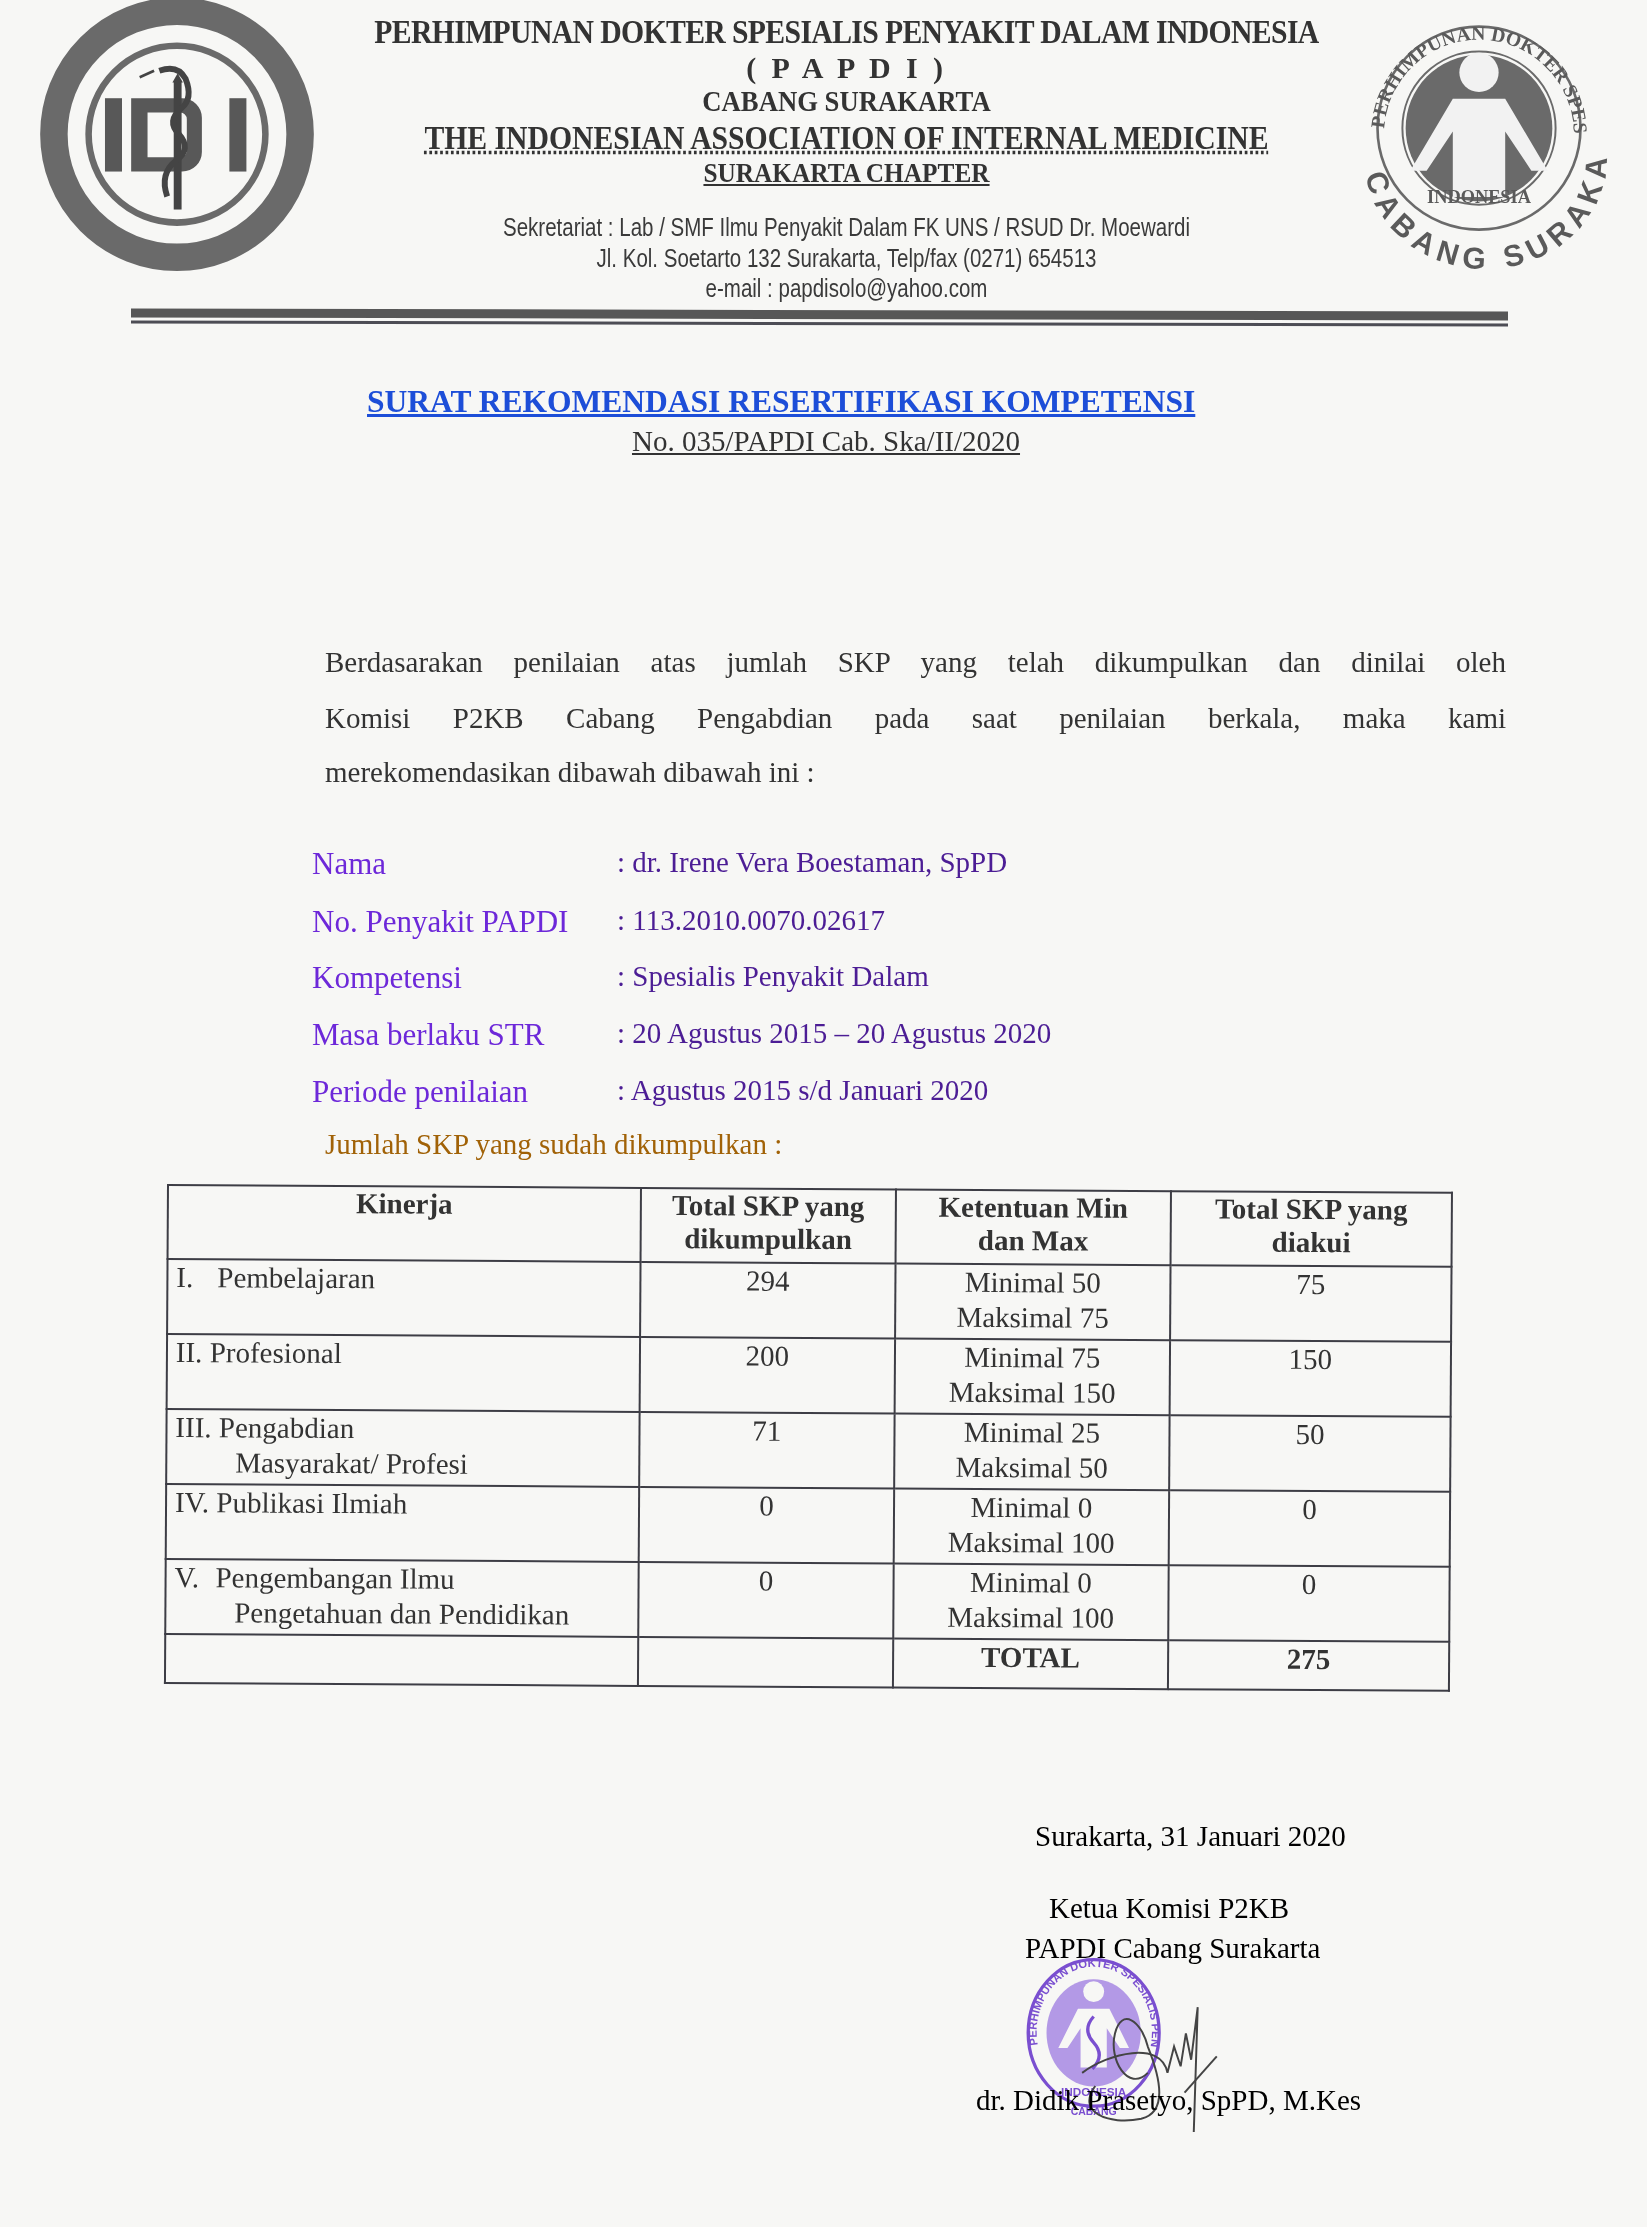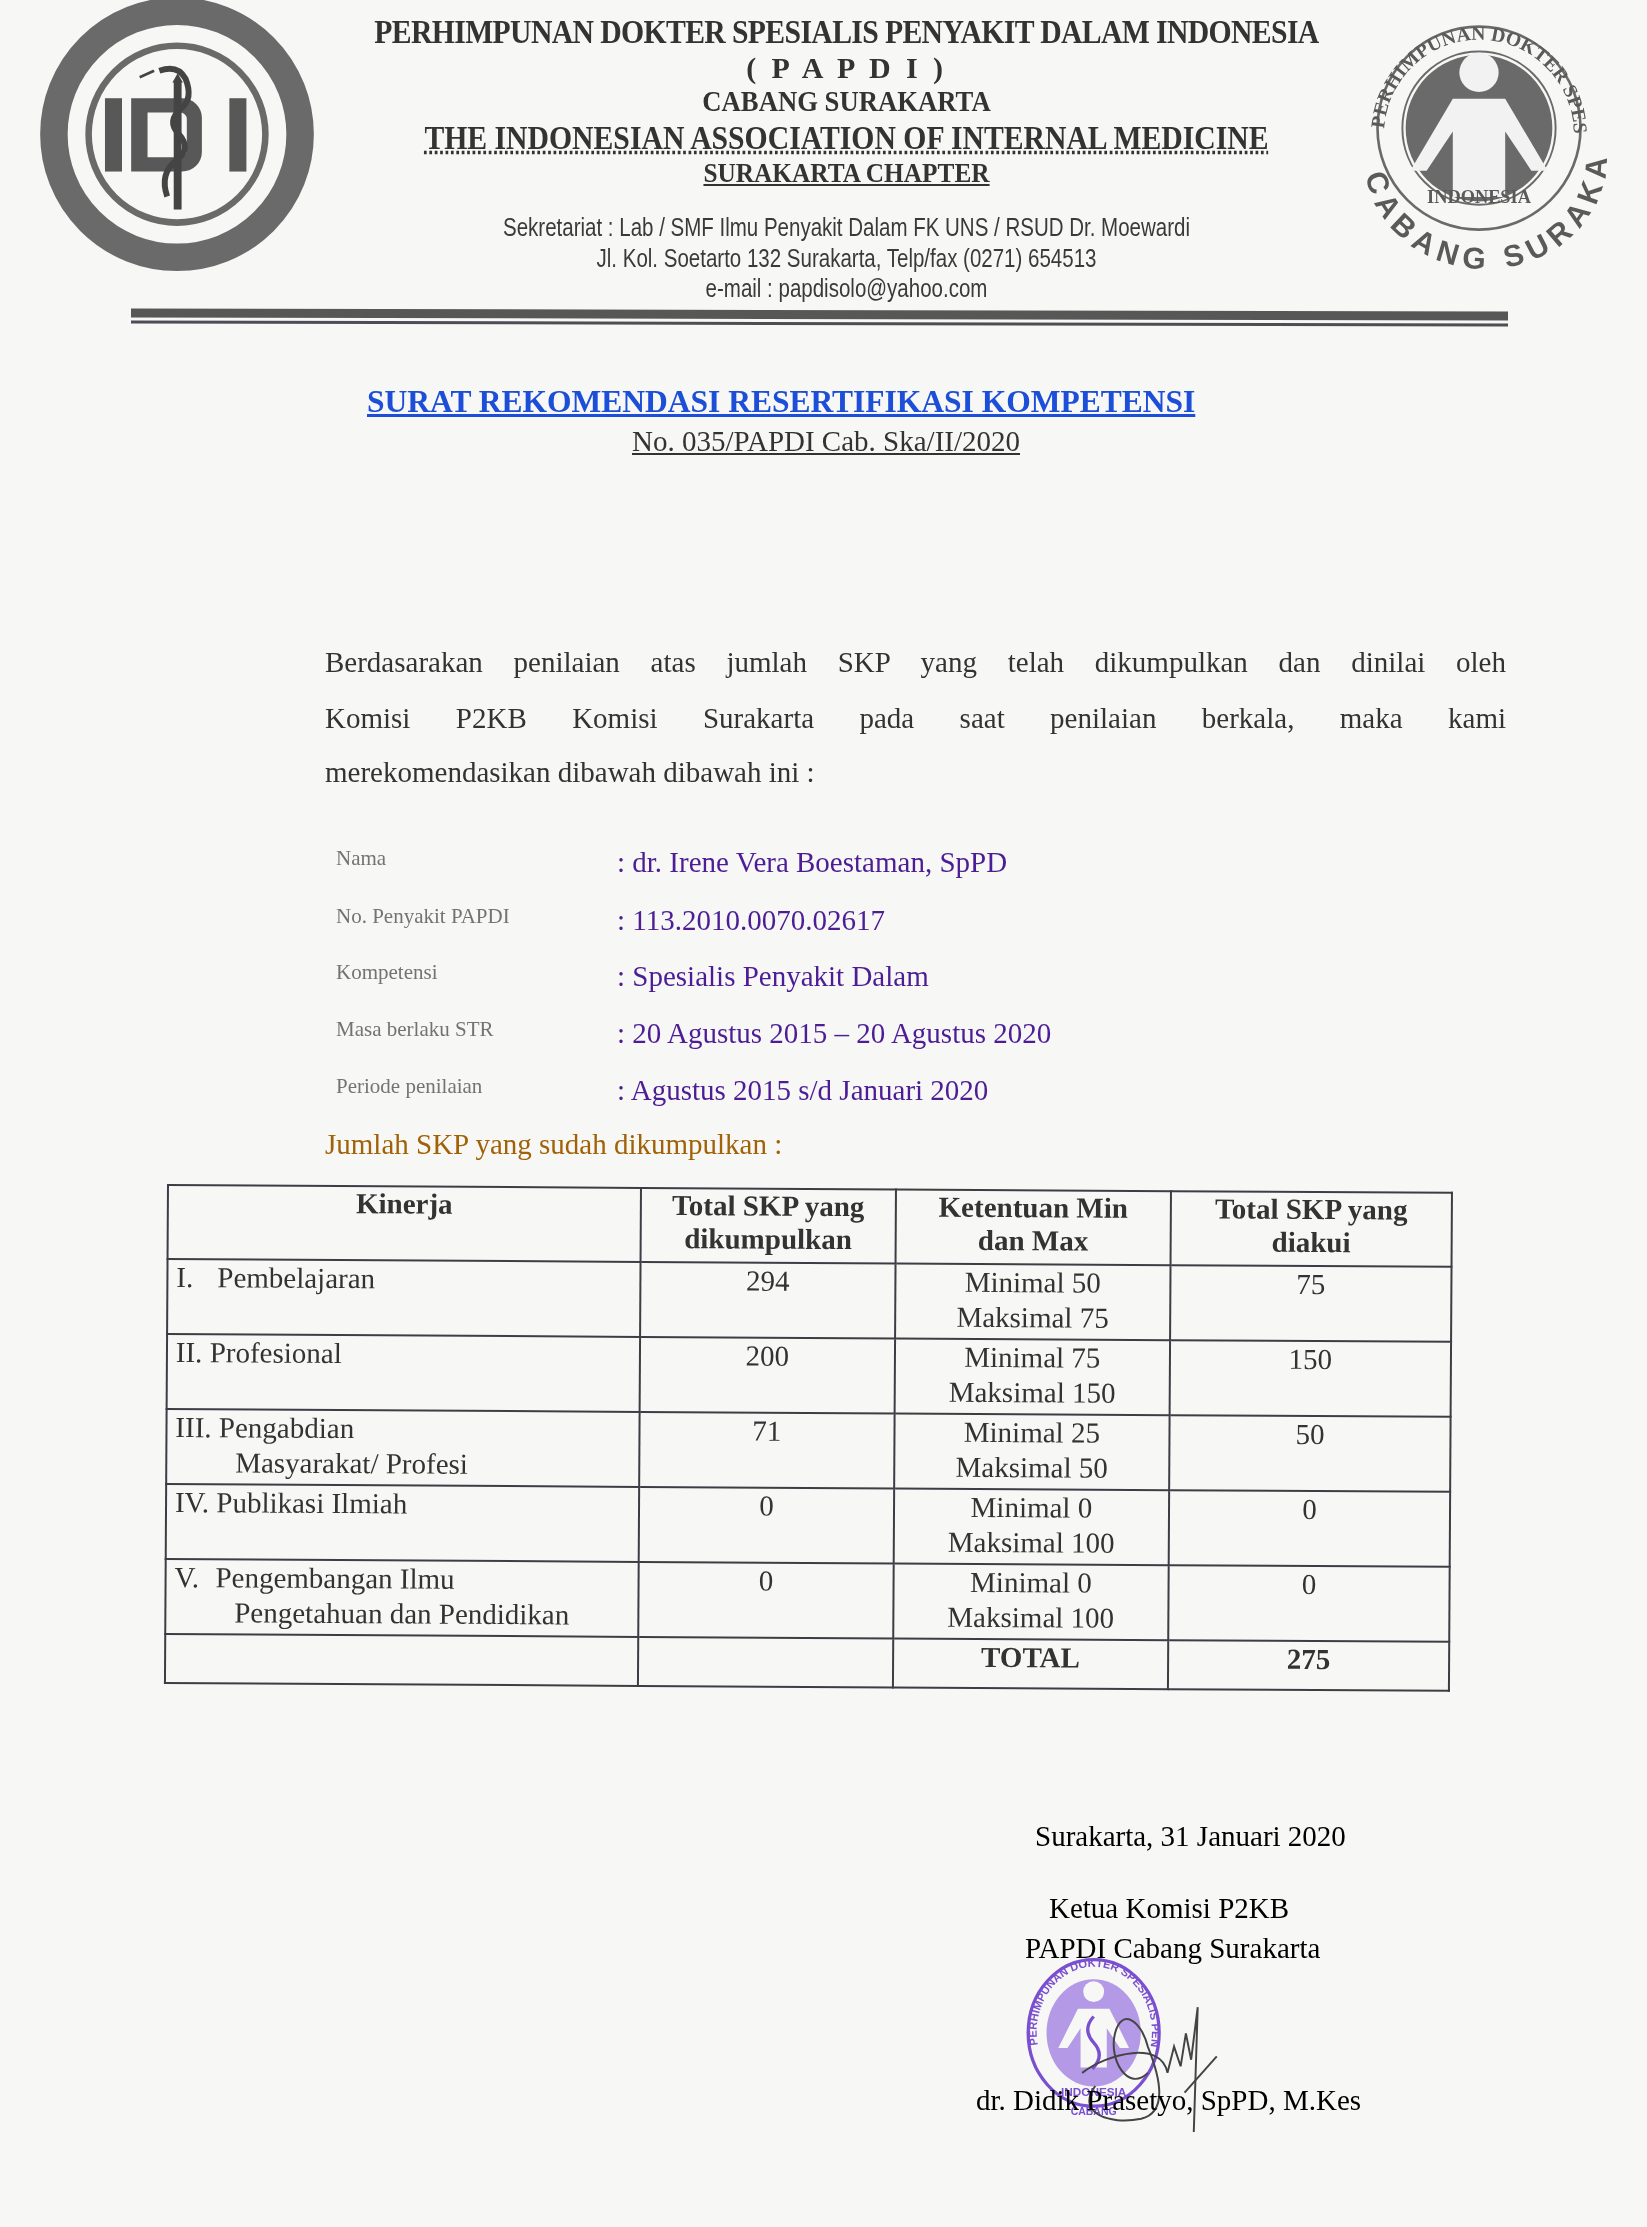--- a/index.html
+++ b/index.html
@@ -22,21 +22,21 @@
   .divider1 { left:131px; top:310px; width:1377px; height:9.2px; background:#575757; transform:rotate(0.12deg); }
   .divider2 { left:131px; top:322px; width:1377px; height:2.6px; background:#4d4d55; transform:rotate(0.12deg); }
 
   .title { left:367px; top:384px; width:918px; text-align:left; font-size:31.5px; font-weight:bold;
            text-decoration:underline; text-decoration-thickness:3.3px; color:#1d4ed8; white-space:nowrap; }
   .docno { left:367px; top:425px; width:918px; text-align:center; font-size:29px; color:#333; white-space:nowrap;text-decoration:underline; }
 
   .para { left:325px; width:1181px; font-size:29px; color:#333; text-align:justify; text-align-last:justify; white-space:nowrap; }
   .p1 { top:646px; } .p2 { top:702px; } .p3 { top:756px; text-align-last:left; }
 
-  .field-label { left:336px; font-size:21px; color:#737373; white-space:nowrap; }
+  .field-label { left:312px; font-size:31px; color:#6d28d9; white-space:nowrap; }
   .field-value { left:617px; font-size:29px; color:#4c1d95; white-space:nowrap; }
   .r1 { top:846px; } .r2 { top:904px; } .r3 { top:960px; } .r4 { top:1017px; } .r5 { top:1074px; }
   .jumlah { left:325px; top:1128px; font-size:29px; color:#a16207; white-space:nowrap; }
 
   
   table.skp { position:absolute; left:167px; top:1184px; width:1286px; border-collapse:collapse; font-size:29px; color:#333;
               transform:rotate(0.35deg); transform-origin:left top; }
   table.skp th, table.skp td { border:2px solid #3d3d45; padding:0 7.9px; vertical-align:top; }
   table.skp th { font-weight:bold; text-align:center; line-height:33px; height:72px; }
   table.skp td { line-height:35px; }
@@ -105,21 +105,21 @@
 <div class="sec s1">Sekretariat :  Lab / SMF Ilmu Penyakit Dalam FK UNS / RSUD Dr. Moewardi</div>
 <div class="sec s2">Jl. Kol. Soetarto 132 Surakarta, Telp/fax (0271) 654513</div>
 <div class="sec s3">e-mail : papdisolo@yahoo.com</div>
 <div class="abs divider1"></div>
 <div class="abs divider2"></div>
 
 <div class="abs title">SURAT REKOMENDASI RESERTIFIKASI KOMPETENSI</div>
 <div class="abs docno">No. 035/PAPDI Cab. Ska/II/2020</div>
 
 <div class="abs para p1">Berdasarakan penilaian atas jumlah SKP yang telah dikumpulkan dan dinilai oleh</div>
-<div class="abs para p2">Komisi P2KB Komisi Surakarta pada saat penilaian berkala, maka kami</div>
+<div class="abs para p2">Komisi P2KB Cabang Pengabdian pada saat penilaian berkala, maka kami</div>
 <div class="abs para p3">merekomendasikan  dibawah dibawah ini :</div>
 
 <div class="abs field-label r1">Nama</div>
 <div class="abs field-value r1">: dr. Irene Vera Boestaman, SpPD</div>
 <div class="abs field-label r2">No. Penyakit PAPDI</div>
 <div class="abs field-value r2">: 113.2010.0070.02617</div>
 <div class="abs field-label r3">Kompetensi</div>
 <div class="abs field-value r3">: Spesialis Penyakit Dalam</div>
 <div class="abs field-label r4">Masa berlaku STR</div>
 <div class="abs field-value r4">: 20 Agustus 2015 – 20 Agustus 2020</div>

